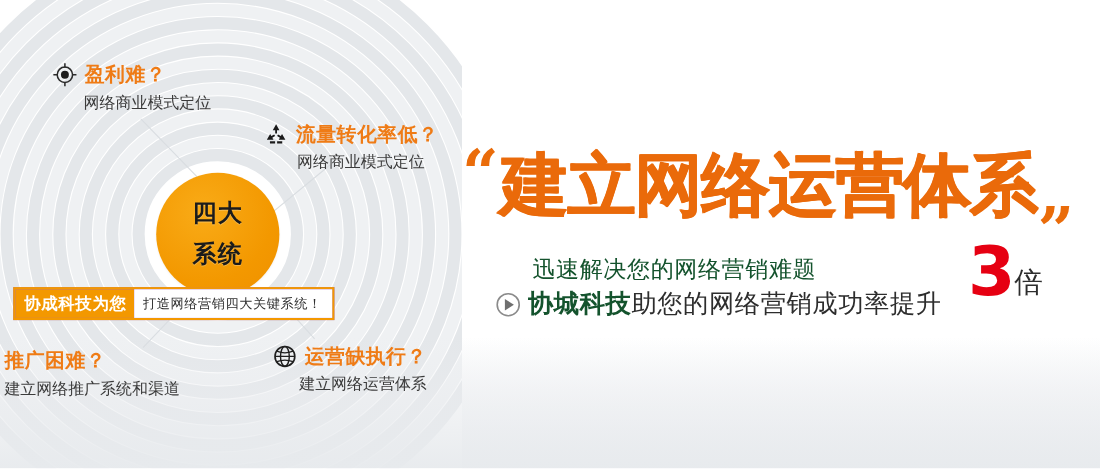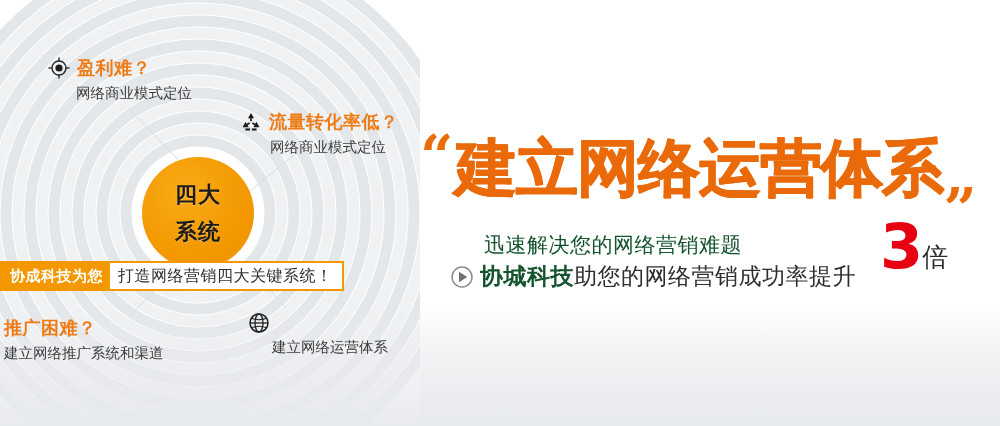--- a/index.html
+++ b/index.html
@@ -116,21 +116,21 @@
 
   #callout-promo   { left: 4px;   top: 316px; }
   #callout-promo .sub { margin-left: 0px; }
 
   #callout-ops     { left: 248px; top: 312px; }
   #callout-ops .sub { margin-left: 24px; }
 
   
   #slogan-bar {
     position: absolute;
-    left: 0;
+    left: 12px;
     top: 261px;
     height: 30px;
     display: flex;
     align-items: stretch;
     border: 2px solid #f39800;
     box-sizing: border-box;
     background: #8b5cf6;
   }
   #slogan-bar .part-a {
     background: #f39800;
@@ -139,21 +139,21 @@
     font-weight: bold;
     display: flex;
     align-items: center;
     padding: 0 7px 0 8px;
     white-space: nowrap;
     letter-spacing: 0.5px;
   }
   #slogan-bar .part-b {
     background: #ffffff;
     color: #303030;
-    font-size: 16px;
+    font-size: 12px;
     display: flex;
     align-items: center;
     padding: 0 9px 0 8px;
     white-space: nowrap;
     letter-spacing: 0.5px;
   }
 
   
   #headline-row {
     position: absolute;
@@ -346,20 +346,21 @@
     <div class="head">
       <span class="icon">
         <svg width="22" height="22" viewBox="0 0 22 22" xmlns="http://www.w3.org/2000/svg">
           <circle cx="11" cy="11" r="9" fill="none" stroke="#1f1f1f" stroke-width="1.5"></circle>
           <ellipse cx="11" cy="11" rx="4" ry="9" fill="none" stroke="#1f1f1f" stroke-width="1.3"></ellipse>
           <line x1="2" y1="11" x2="20" y2="11" stroke="#1f1f1f" stroke-width="1.3"></line>
           <path d="M3.6 6.2 Q11 9.2 18.4 6.2" fill="none" stroke="#1f1f1f" stroke-width="1.1"></path>
           <path d="M3.6 15.8 Q11 12.8 18.4 15.8" fill="none" stroke="#1f1f1f" stroke-width="1.1"></path>
         </svg>
       </span>
+      <span class="title">运营缺执行？</span>
     </div>
     <div class="sub">建立网络运营体系</div>
   </div>
 
   <div id="slogan-bar">
     <span class="part-a">协成科技为您</span>
     <span class="part-b">打造网络营销四大关键系统！</span>
   </div>
 
   <div id="headline-row">

